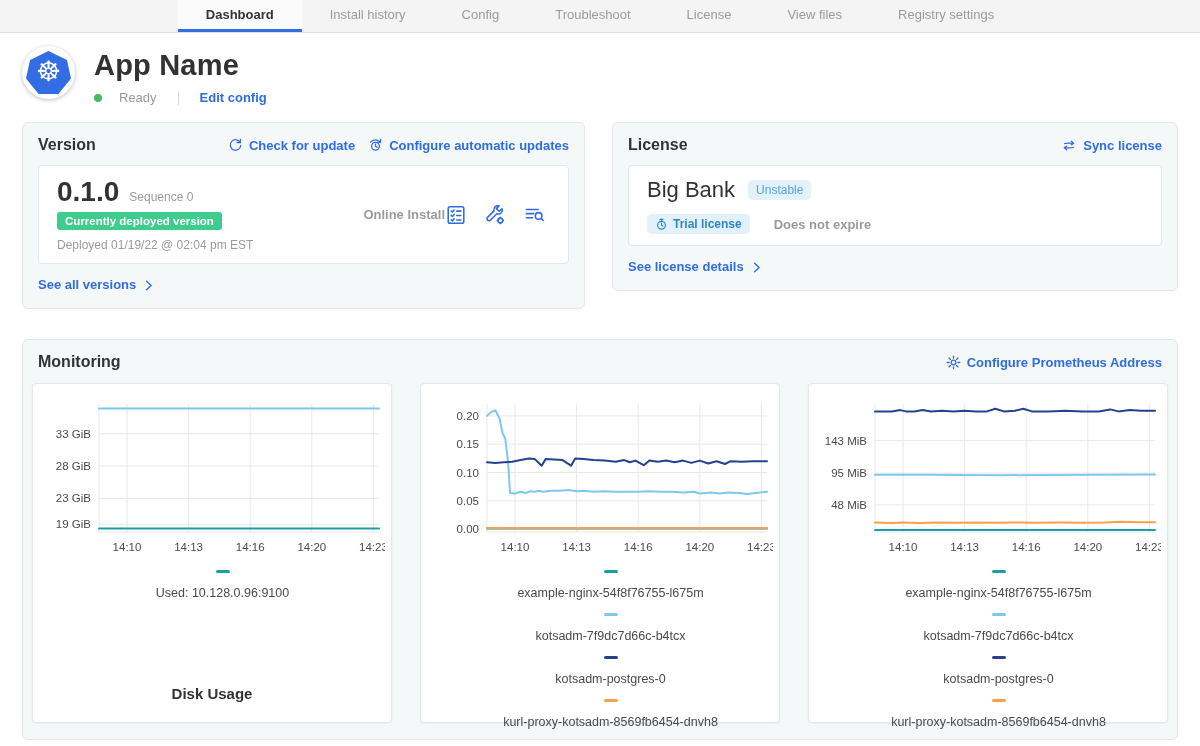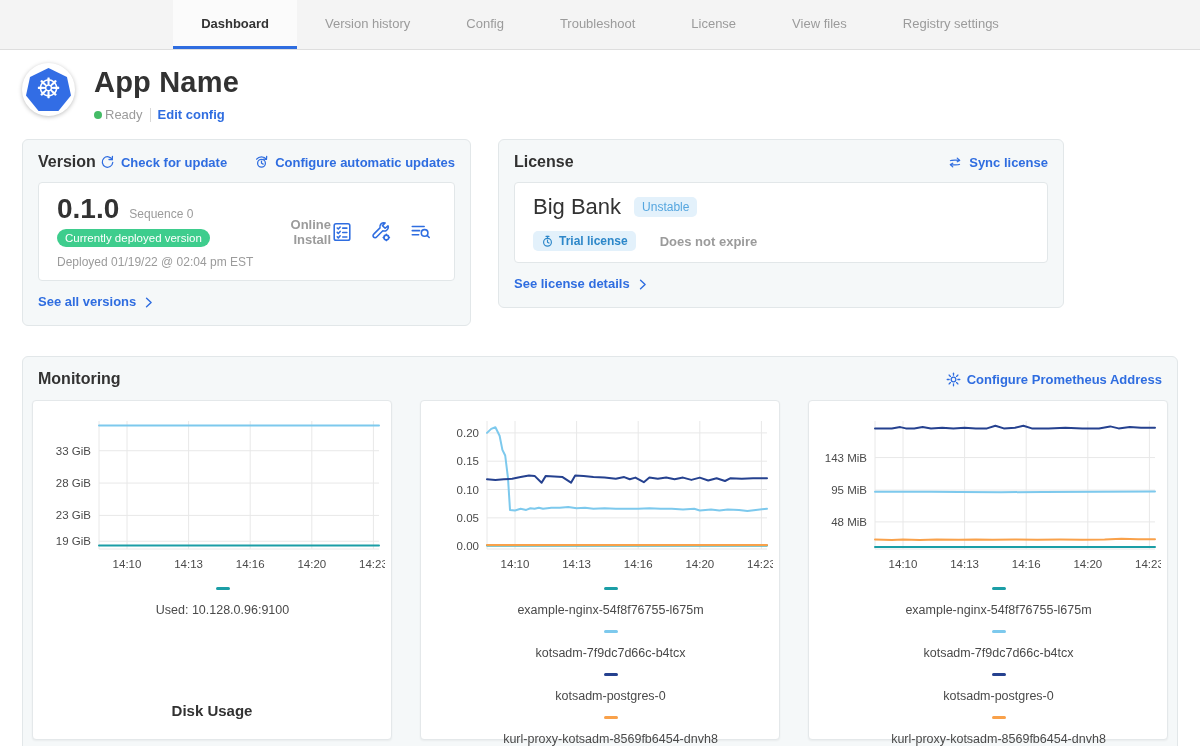--- a/index.html
+++ b/index.html
@@ -3,21 +3,21 @@
 <meta charset="utf-8">
 <style>
   * { box-sizing: border-box; margin: 0; padding: 0; }
   html,body { width:1200px; height:746px; overflow:hidden; }
   body {
     font-family: "Liberation Sans", sans-serif;
     background:#ffffff; color:#323232;
   }
   
   .topnav {
-    height:50px; background:#f4f4f4; border-bottom:1px solid #dedede;
+    height:33px; background:#f4f4f4; border-bottom:1px solid #dedede;
     display:flex; justify-content:center; align-items:stretch;
   }
   .tab {
     padding:0 28px; font-size:13px; color:#9b9b9b; cursor:pointer;
     display:flex; align-items:center; border-bottom:3px solid transparent;
   }
   .tab.active { color:#343434; font-weight:bold; border-bottom-color:#2f6de0; background:#fbfbfb; }
 
   .main { padding:0 22px; }
 
@@ -27,48 +27,48 @@
     width:53px; height:53px; border-radius:50%; background:#fff;
     box-shadow:0 1px 4px rgba(0,0,0,.25); display:flex; align-items:center; justify-content:center;
   }
   .k8s-hept {
     width:45px; height:43px; background:#326de5;
     clip-path:polygon(50% 0%, 91% 21%, 100% 64%, 72% 100%, 28% 100%, 0% 64%, 9% 21%);
     display:flex; align-items:center; justify-content:center;
   }
   .k8s-wheel { color:#fff; font-size:28px; line-height:1; transform:translateY(-1px); }
   .app-title { font-size:29px; font-weight:bold; letter-spacing:.2px; margin-top:3px; }
-  .status-row { display:flex; align-items:center; gap:3px; margin-top:8px; font-size:13px; }
+  .status-row { display:flex; align-items:center; gap:17px; margin-top:8px; font-size:13px; }
   .ready-dot { width:8px; height:8px; border-radius:50%; background:#44bb66; }
   .ready-text { color:#9b9b9b; }
   .vdivider { width:1px; height:14px; background:#d8d8d8; margin:0 4px; }
   .blue-link {
     color:#2f6de0; font-size:13px; font-weight:bold; cursor:pointer;
     display:inline-flex; align-items:center; gap:6px; text-decoration:none; white-space:nowrap;
   }
   .icon { display:inline-flex; flex:none; }
 
   
   .cards-row { display:flex; gap:27px; margin-top:17px; align-items:flex-start; }
   .card { background:#f5f8f9; border:1px solid #e2e7e9; border-radius:6px; padding:13px 15px 15px; }
-  .card-version { width:449px; }
+  .card-version { width:563px; }
   .card-license { width:566px; }
   .card-head { display:flex; justify-content:space-between; align-items:center; margin-bottom:11px; }
   .card-title { font-size:16px; font-weight:bold; }
-  .head-links { display:flex; gap:27px; }
+  .head-links { display:flex; gap:13px; }
   .white-panel { background:#fff; border:1px solid #e2e7e9; border-radius:4px; padding:11px 18px; }
 
   .v-panel { display:flex; align-items:center; }
   .v-left { width:248px; }
   .v-num-row { display:flex; align-items:baseline; gap:10px; }
   .v-num { font-size:28px; font-weight:bold; line-height:1.05; }
   .v-seq { font-size:12px; color:#9b9b9b; }
   .deployed-badge {
-    display:inline-block; background:#3ecd8d; color:#fff; font-size:11.5px; font-weight:normal;
-    padding:3px 8px; border-radius:9px; margin-top:6px;
+    display:inline-block; background:#3ecd8d; color:#fff; font-size:11.5px; font-weight:bold;
+    padding:3px 8px; border-radius:3px; margin-top:6px;
   }
   .deployed-at { font-size:12px; color:#9b9b9b; margin-top:8px; }
   .v-mid { flex:1; text-align:right; font-size:13px; font-weight:bold; color:#9b9b9b; }
   .v-icons { display:flex; gap:17px; align-items:center; padding-right:4px; }
   .see-link { margin-top:13px; }
   .chev { transform:translateY(1px); }
 
   .lic-row1 { display:flex; align-items:center; gap:13px; }
   .customer { font-size:22px; font-weight:normal; }
   .chip { background:#e3f1fb; color:#55a6df; font-size:12px; padding:3px 8px; border-radius:5px; white-space:nowrap; }
@@ -92,21 +92,21 @@
   .chart-title { margin-top:auto; text-align:center; font-weight:bold; font-size:15px; padding-bottom:4px; }
 
   svg.lineicon { stroke:#2f6de0; fill:none; stroke-width:1.7; stroke-linecap:round; stroke-linejoin:round; }
   svg.lineicon-lb { stroke:#2d87c9; fill:none; stroke-width:1.6; stroke-linecap:round; stroke-linejoin:round; }
 </style>
 </head>
 <body>
 
 <nav class="topnav" id="nav-tabs">
     <div class="tab active">Dashboard</div>
-    <div class="tab">Version history</div>
+    <div class="tab">Install history</div>
     <div class="tab">Config</div>
     <div class="tab">Troubleshoot</div>
     <div class="tab">License</div>
     <div class="tab">View files</div>
     <div class="tab">Registry settings</div>
   </nav>
 
 <div class="main">
 
   <div class="app-header">

